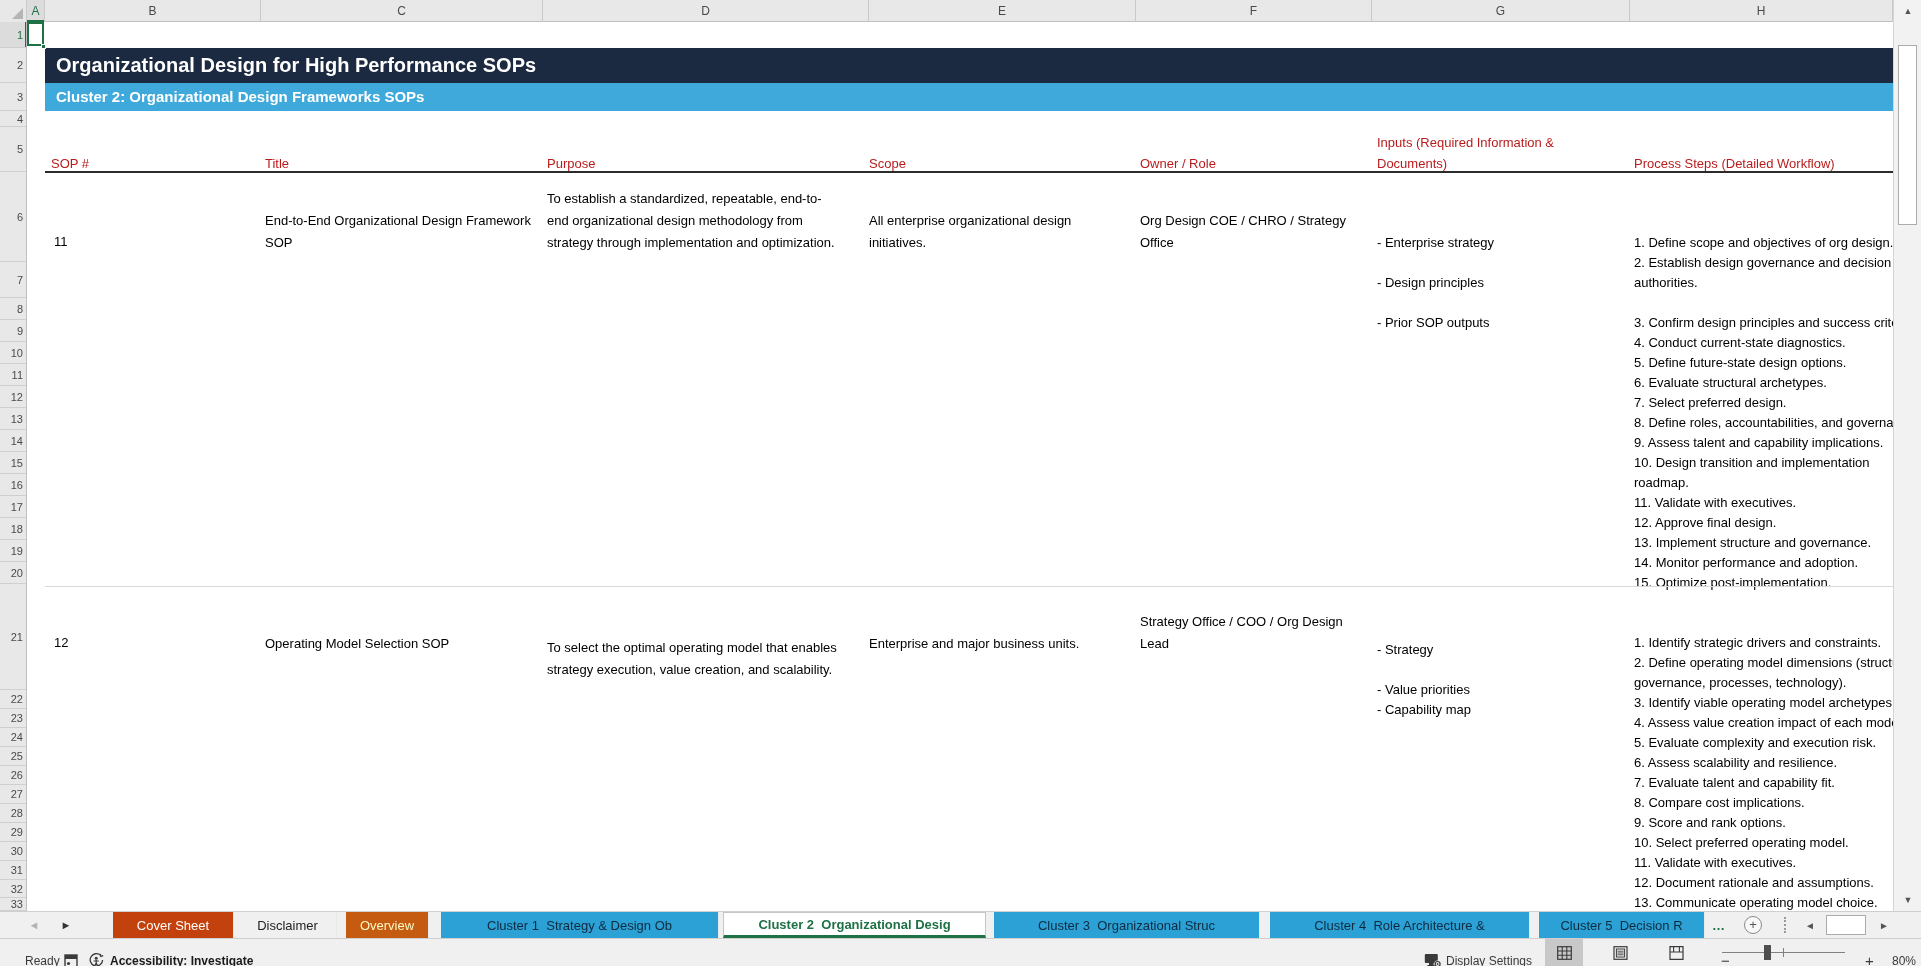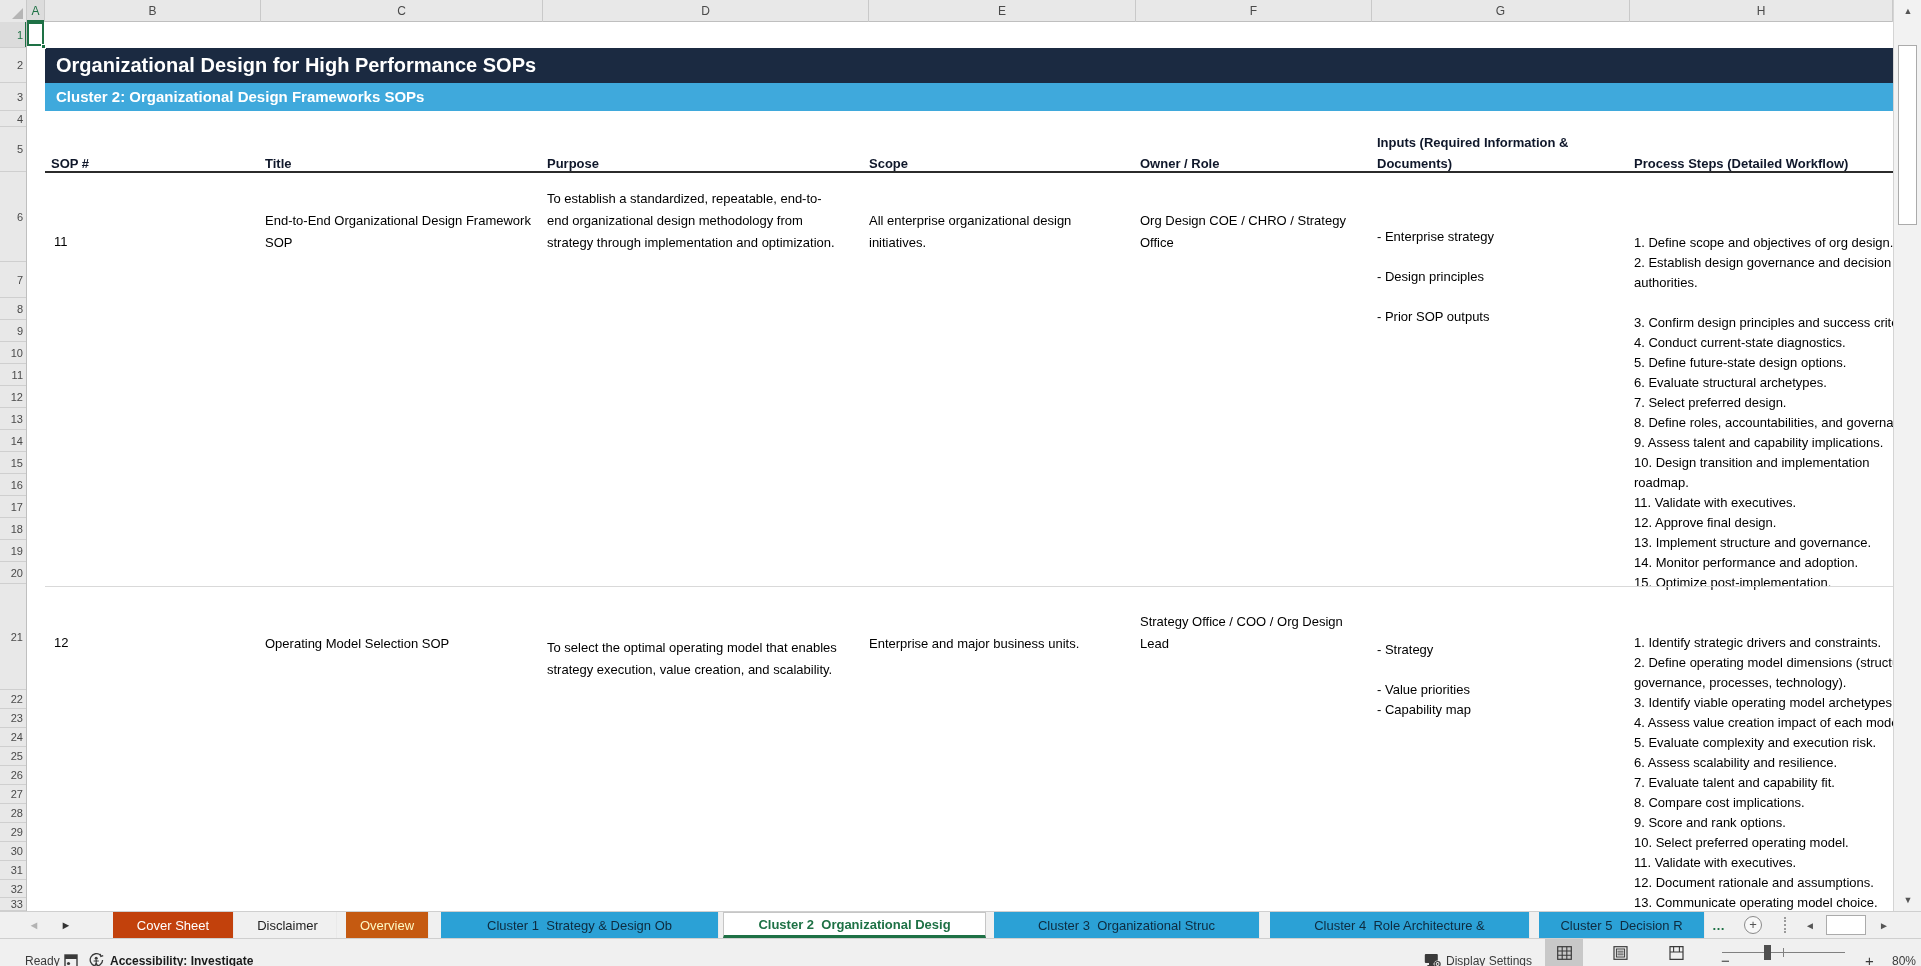--- a/index.html
+++ b/index.html
@@ -14,21 +14,21 @@
   .colh { position:absolute; top:0; height:22px; border-right:1px solid #c9c9c9; color:#4a4a4a; font-size:12px; display:flex; align-items:center; justify-content:center; }
   .colh.sel { color:#1E7145; background:#dcdcdc; box-shadow: inset 0 -2px 0 #1E7145; }
   .row-headers { position:absolute; left:0; top:22px; width:27px; height:889px; background:#e8e8e8; border-right:1px solid #bfbfbf; overflow:hidden; }
   .rowh { position:absolute; left:0; width:27px; border-bottom:1px solid #cfcfcf; color:#4a4a4a; font-size:11px; display:flex; align-items:center; justify-content:flex-end; padding-right:4px; }
   .rowh.sel { color:#1E7145; box-shadow: inset -2px 0 0 #1E7145; background:#dcdcdc; }
 
   
   .sheet { position:absolute; left:27px; top:22px; width:1866px; height:889px; background:#fff; overflow:hidden;padding-left:43px; }
   .banner-title { position:absolute; left:18px; top:26px; width:1848px; height:35px; background:#1B2A41; color:#fff; font-size:20px; font-weight:bold; line-height:35px; padding-left:11px; white-space:pre; overflow:hidden; }
   .banner-sub { position:absolute; left:18px; top:61px; width:1848px; height:28px; background:#3FA9DC; color:#fff; font-size:15px; font-weight:bold; line-height:28px; padding-left:11px; white-space:pre; overflow:hidden; }
-  .hdr { position:absolute; font-size:13px; font-weight:bold; color:#0f172a; line-height:21px; white-space:pre; }
+  .hdr { position:absolute; font-size:13px; font-weight:normal; color:#b91c1c; line-height:21px; white-space:pre; }
   .hdr-line { position:absolute; left:18px; top:149px; width:1848px; height:2px; background:#2b2b2b; }
   .sep-line { position:absolute; left:18px; top:564px; width:1848px; height:1px; background:#d9d9d9; }
   .cell { position:absolute; font-size:13px; color:#000; line-height:20px; white-space:pre; }
   .lh22 { line-height:22px; }
   .sel-box { position:absolute; left:0; top:0; width:17px; height:24px; border:2px solid #1E7145; background:#fff; }
   .sel-handle { position:absolute; left:14px; top:22px; width:5px; height:5px; background:#1E7145; border:1px solid #fff; }
 
   
   .vscroll { position:absolute; left:1893px; top:0; width:28px; height:911px; background:#f2f2f2; border-left:1px solid #d4d4d4; }
   .vs-btn { position:absolute; left:0; width:28px; height:22px; color:#555; font-size:9px; display:flex; align-items:center; justify-content:center; }
@@ -136,21 +136,21 @@
     <div class="cell" style="left:27px;  top:210px;">11</div>
     <div class="cell lh22" style="left:238px; top:188px;">End-to-End Organizational Design Framework
 SOP</div>
     <div class="cell lh22" style="left:520px; top:166px;">To establish a standardized, repeatable, end-to-
 end organizational design methodology from
 strategy through implementation and optimization.</div>
     <div class="cell lh22" style="left:842px; top:188px;">All enterprise organizational design
 initiatives.</div>
     <div class="cell lh22" style="left:1113px;top:188px;">Org Design COE / CHRO / Strategy
 Office</div>
-    <div class="cell" style="left:1350px;top:205px;">- Enterprise strategy
+    <div class="cell" style="left:1350px;top:211px;">- Enterprise strategy
 
 - Design principles
 
 - Prior SOP outputs</div>
     <div class="cell" style="left:1607px;top:211px;">1. Define scope and objectives of org design.
 2. Establish design governance and decision
 authorities.
 
 3. Confirm design principles and success criteria.
 4. Conduct current-state diagnostics.

